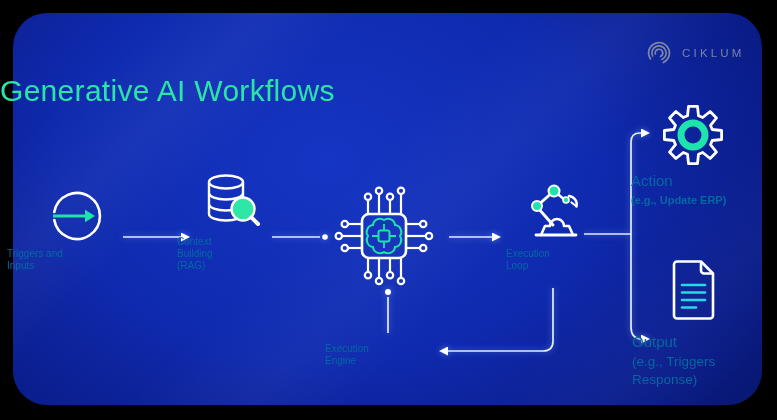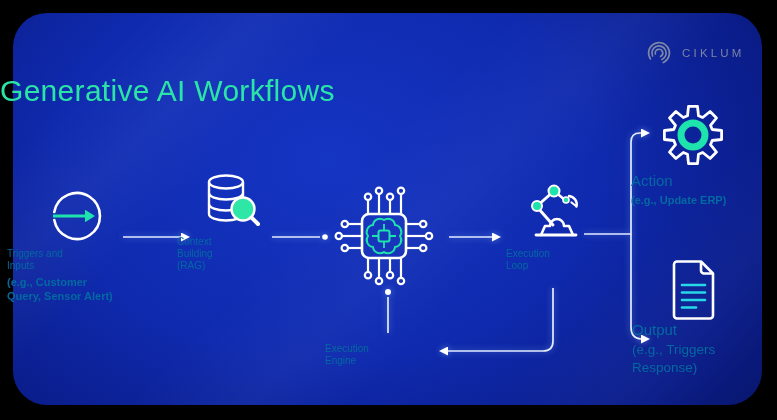--- a/index.html
+++ b/index.html
@@ -79,22 +79,20 @@
   </svg>
 
   <div class="node node-triggers">
     <svg width="52" height="52" viewBox="0 0 52 52">
       <path d="M3.3,22 A23,23 0 1 1 3.3,30" fill="none" stroke="#ffffff" stroke-width="2.6" stroke-linecap="round"></path>
       <line x1="2" y1="26" x2="35" y2="26" stroke="#1ee3ac" stroke-width="3.2"></line>
       <polygon points="34,19.8 44,26 34,32.2" fill="#1ee3ac"></polygon>
     </svg>
     <div class="label">Triggers and
 Inputs</div>
-    <div class="sublabel">(e.g., Customer
-Query, Sensor Alert)</div>
   </div>
 
   <div class="node node-context">
     <svg width="62" height="58" viewBox="0 0 62 58">
       <g fill="none" stroke="#ffffff" stroke-width="2.4">
         <ellipse cx="25" cy="10" rx="17" ry="6.5"></ellipse>
         <path d="M8,10 v32 a17,6.5 0 0 0 34,0 v-32"></path>
         <path d="M8,21 a17,6.5 0 0 0 34,0"></path>
         <path d="M8,32 a17,6.5 0 0 0 34,0"></path>
       </g>
@@ -179,21 +177,21 @@
     <svg width="50" height="62" viewBox="0 0 50 62">
       <path d="M32,2.5 h-24 a3,3 0 0 0 -3,3 v51 a3,3 0 0 0 3,3 h33 a3,3 0 0 0 3,-3 v-42 z" fill="none" stroke="#ffffff" stroke-width="2.6" stroke-linejoin="round"></path>
       <path d="M32,2.5 v9 a3,3 0 0 0 3,3 h9" fill="none" stroke="#ffffff" stroke-width="2.6"></path>
       <g stroke="#27d8e8" stroke-width="2.6" stroke-linecap="round">
         <line x1="13" y1="26" x2="36" y2="26"></line>
         <line x1="13" y1="33.5" x2="36" y2="33.5"></line>
         <line x1="13" y1="41" x2="36" y2="41"></line>
         <line x1="13" y1="48.5" x2="27" y2="48.5"></line>
       </g>
     </svg>
-    <div class="label" style="font-size:15px;margin-top:0">Output</div>
+    <div class="label" style="font-size:15px;margin-top:12px">Output</div>
     <div class="sublabel-lg">(e.g., Triggers
 Response)</div>
   </div>
 
   <div class="node node-reasoning">
     <div class="label">Execution
 Engine</div>
   </div>
 </div>
 

